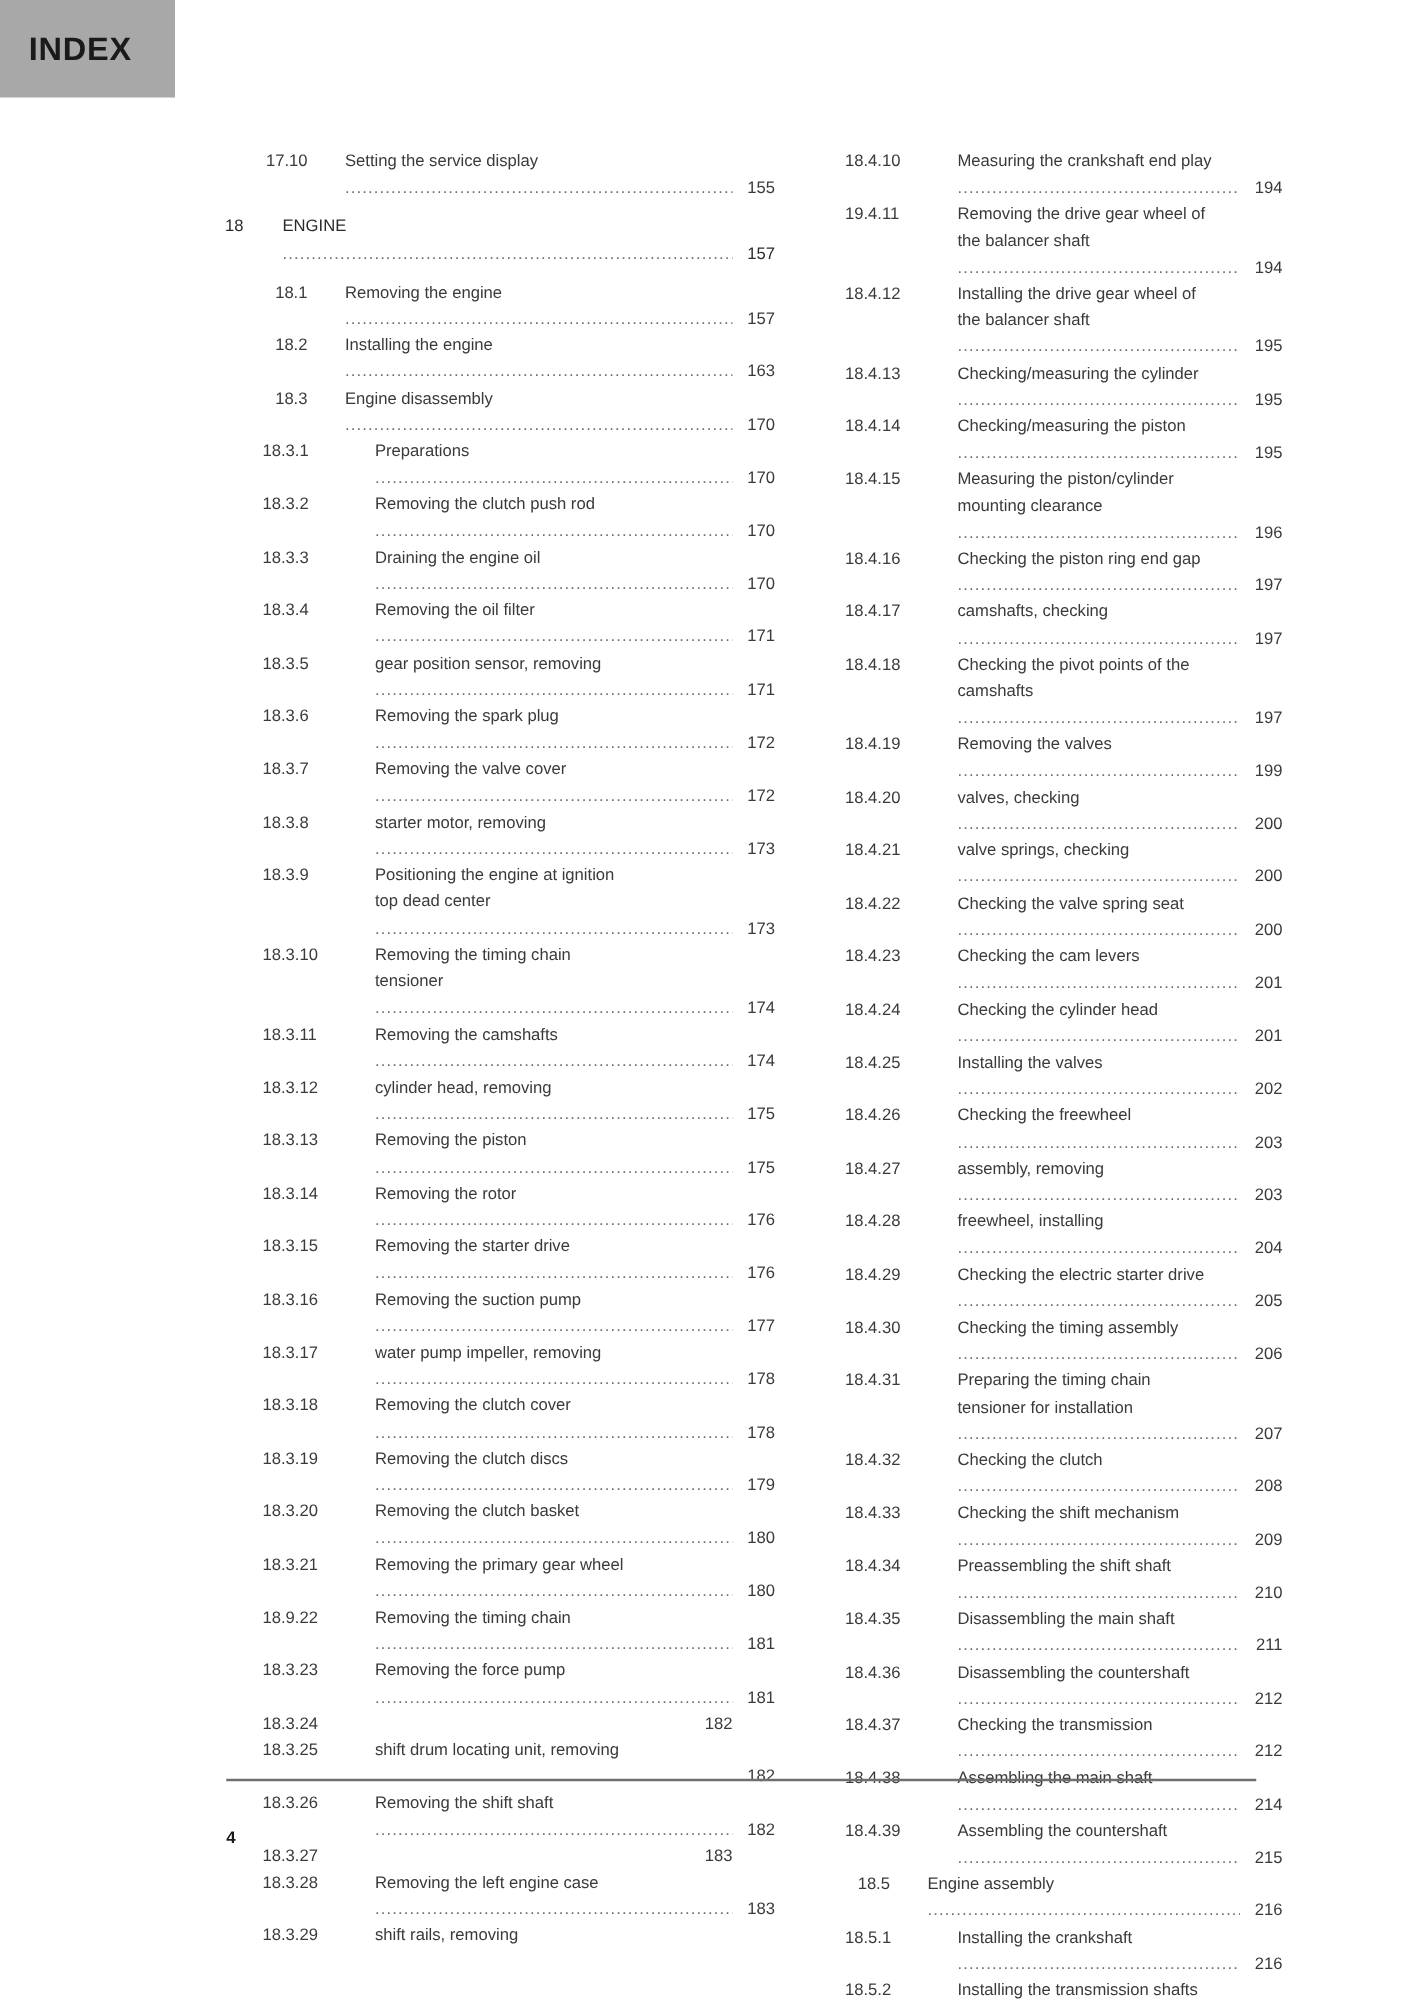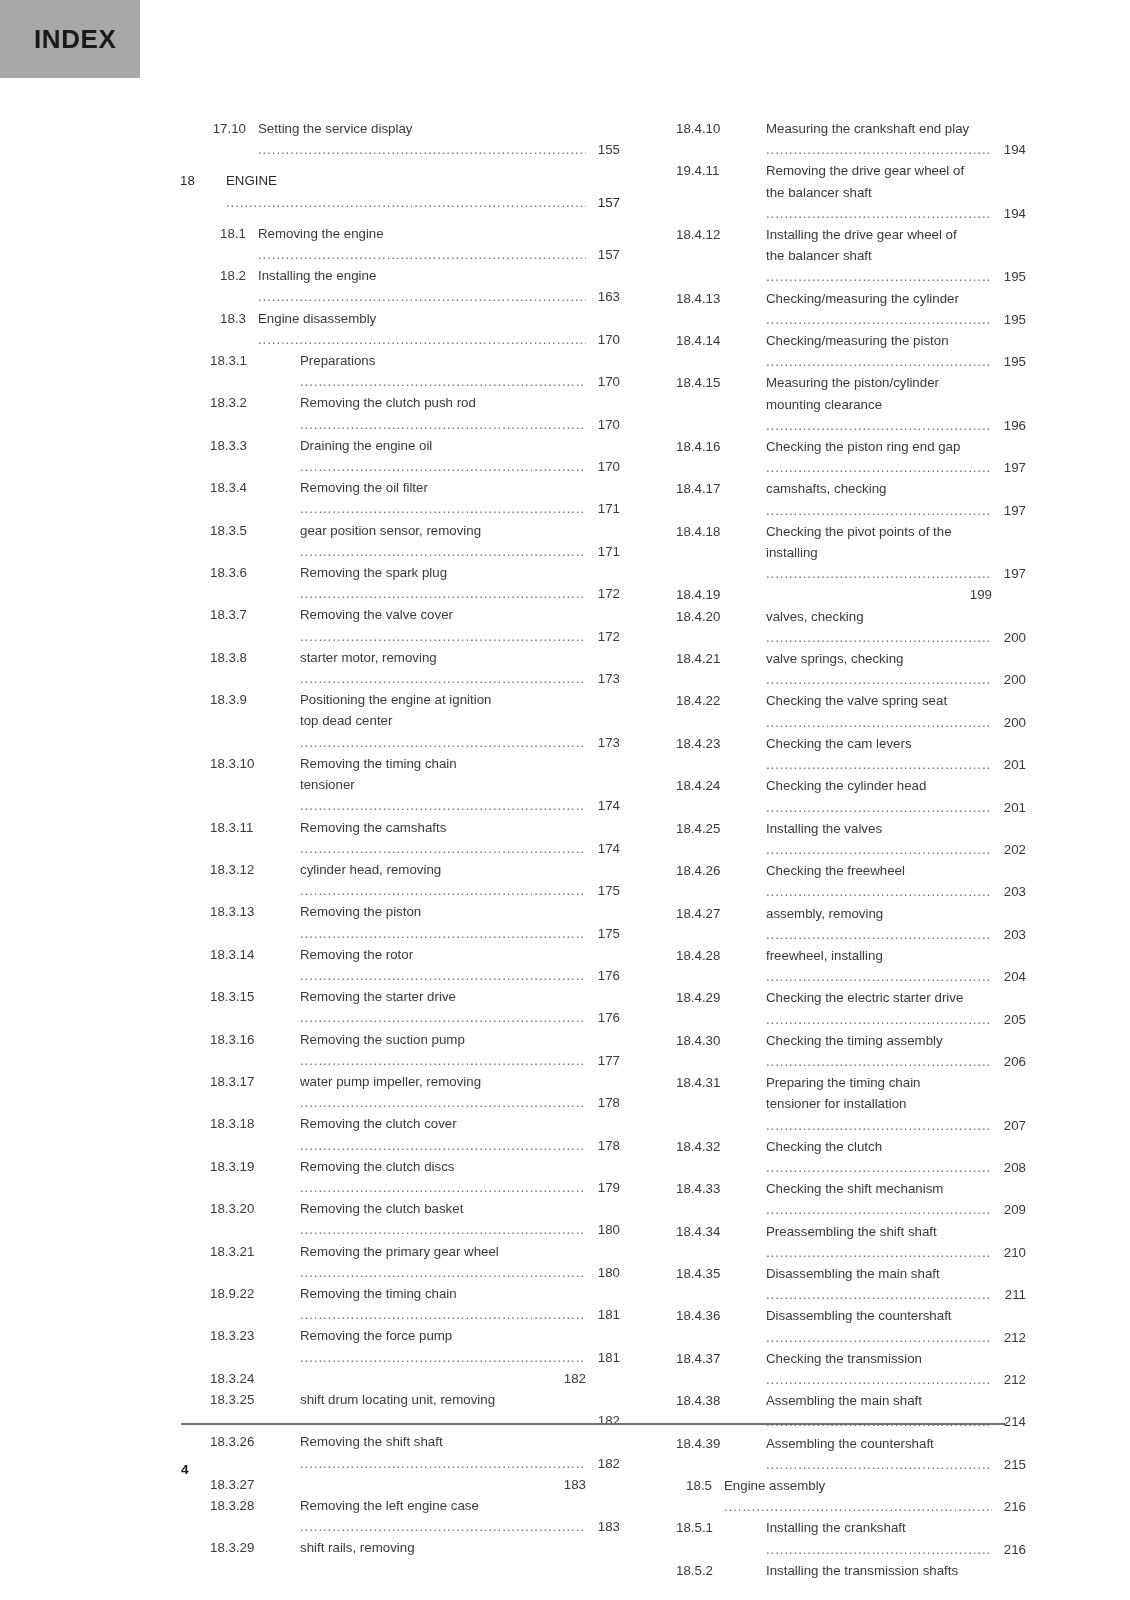--- a/index.html
+++ b/index.html
@@ -25,21 +25,21 @@
     height: 78px;
     background: #a8a8a8;
     display: flex;
     align-items: center;
   }
   .header-title {
     font-size: 26px;
     font-weight: bold;
     letter-spacing: 0.6px;
     color: #1a1a1a;
-    padding-left: 34px;
+    padding-left: 23px;
   }
 
   
   .toc-wrap {
     position: absolute;
     left: 0;
     top: 118px;
     width: 1130px;
     display: flex;
     gap: 0px;
@@ -77,21 +77,21 @@
   .lvl1 .r-num { padding-left: 0px; }
   .lvl2 .r-num { padding-left: 30px; text-align: right; }
   .lvl3 .r-num { padding-left: 30px; }
 
   .r-title {
     position: relative;
     overflow: hidden;
     white-space: normal;
   }
   .lvl1 .r-title { padding-left: 8px; }
-  .lvl2 .r-title { padding-left: 8px; }
+  .lvl2 .r-title { padding-left: 8px; margin-left: 18px; }
   .lvl3 .r-title { padding-left: 50px; }
   .r-title .leader {
     display: inline;
   }
   .r-title .leader::after {
     content: " ......................................................................................................";
     letter-spacing: 0.9px;
     color: #6d6d6d;
   }
 
@@ -425,26 +425,29 @@
         <div class="r-num">18.4.17</div>
         <div class="r-title">
           <span class="tline"><span>camshafts, checking</span><span class="leader"></span></span>
         </div>
         <div class="r-page">197</div>
       </div>
       <div class="toc-row lvl3 wrap">
         <div class="r-num">18.4.18</div>
         <div class="r-title">
           <span class="tline">Checking the pivot points of the</span>
-          <span class="tline"><span>installing </span><span class="leader"></span></span>
+          <span class="tline"><span>camshafts </span><span class="leader"></span></span>
         </div>
         <div class="r-page">197</div>
       </div>
       <div class="toc-row lvl3">
         <div class="r-num">18.4.19</div>
+        <div class="r-title">
+          <span class="tline"><span>Removing the valves </span><span class="leader"></span></span>
+        </div>
         <div class="r-page">199</div>
       </div>
       <div class="toc-row lvl3">
         <div class="r-num">18.4.20</div>
         <div class="r-title">
           <span class="tline"><span>valves, checking</span><span class="leader"></span></span>
         </div>
         <div class="r-page">200</div>
       </div>
       <div class="toc-row lvl3">

